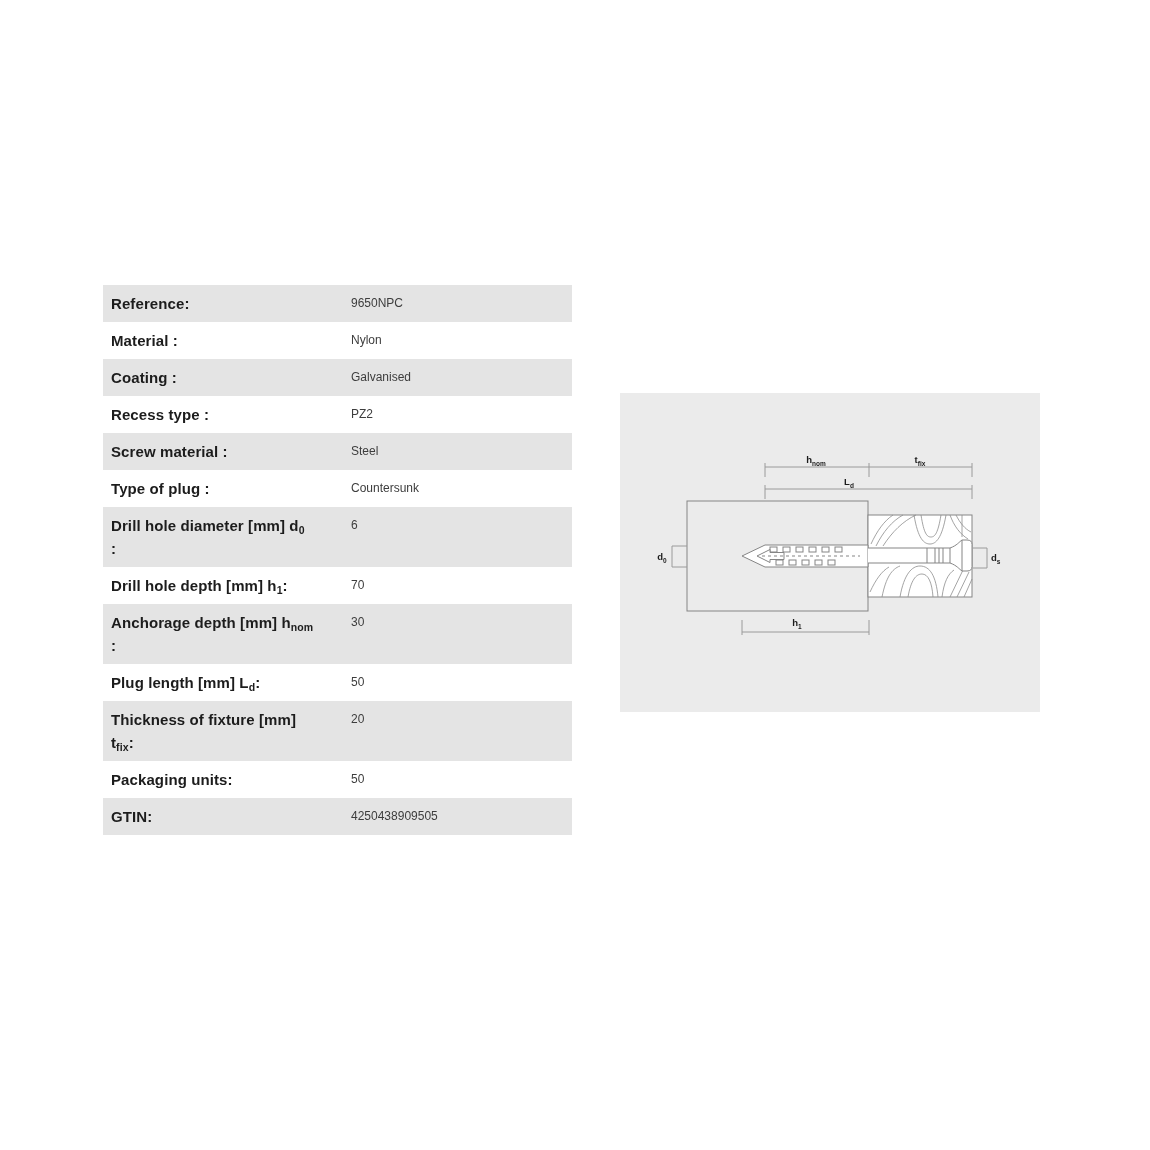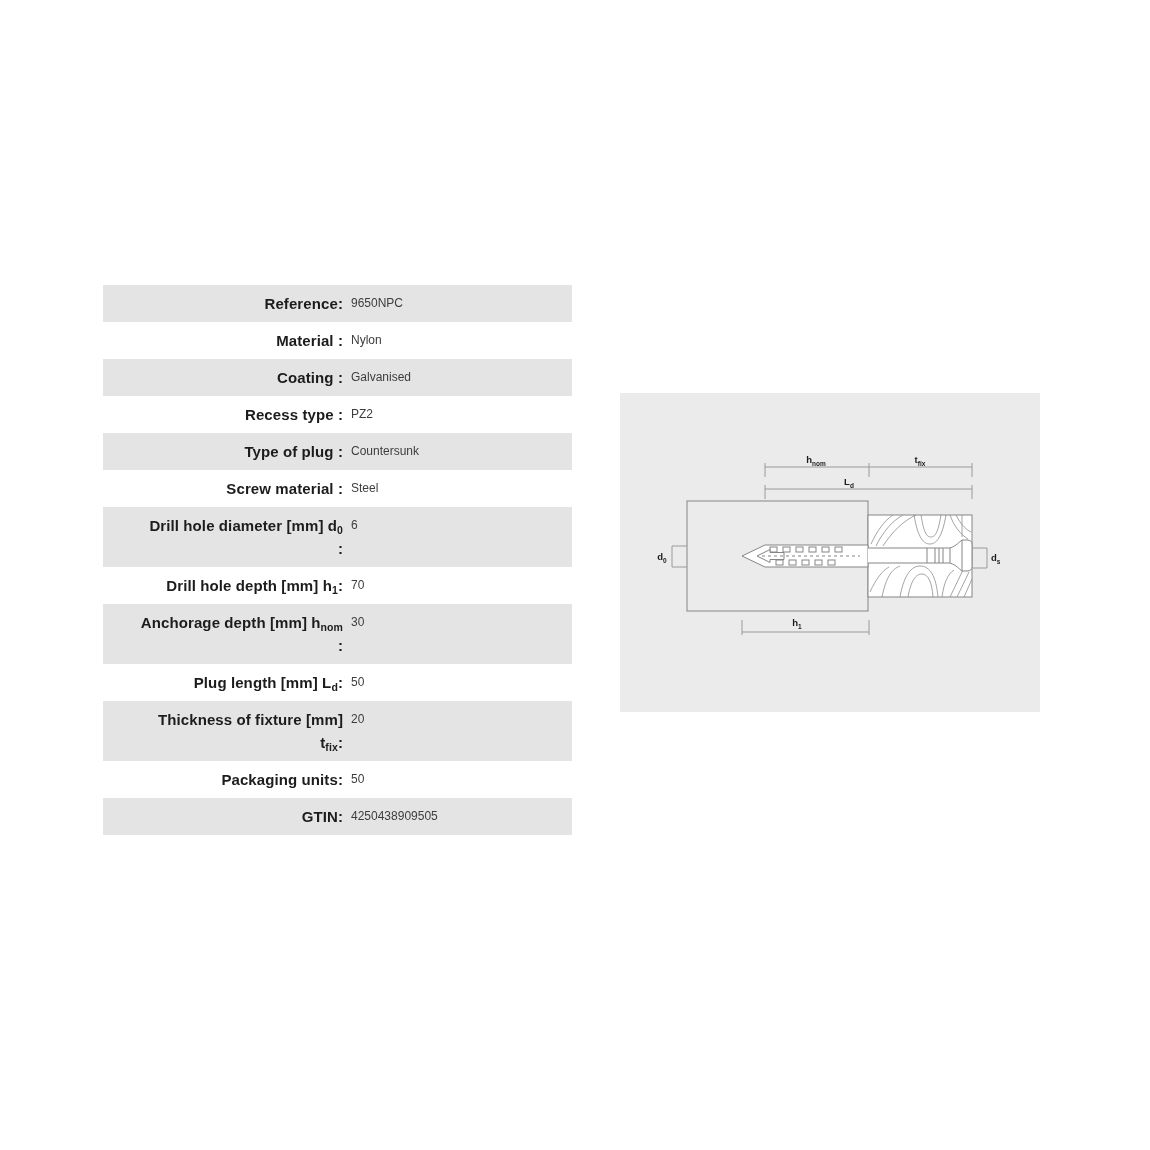--- a/index.html
+++ b/index.html
@@ -20,21 +20,21 @@
   }
   .page{position:relative;width:1150px;height:1150px;background:var(--page-bg);overflow:hidden;}
 
   
   .spec-table-wrap{position:absolute;left:103px;top:285px;width:469px;}
   table.spec{border-collapse:collapse;width:469px;table-layout:fixed;}
   table.spec tr:nth-child(odd){background:var(--stripe);}
   table.spec tr:nth-child(even){background:transparent;}
   table.spec th{
     width:232px;
-    text-align:right;
+    text-align:left;
     font-weight:700;
     font-size:15px;
     line-height:23px;
     color:var(--label-text);
     padding:7px 0 7px 8px;
     vertical-align:top;
     letter-spacing:.1px;
   }
   table.spec td{
     font-weight:400;
@@ -85,26 +85,26 @@
           </tr>
           <tr>
             <th>Coating :</th>
             <td>Galvanised</td>
           </tr>
           <tr>
             <th>Recess type :</th>
             <td>PZ2</td>
           </tr>
           <tr>
+            <th>Screw material :</th>
+            <td>Steel</td>
+          </tr>
+          <tr>
             <th>Type of plug :</th>
             <td>Countersunk</td>
-          </tr>
-          <tr>
-            <th>Screw material :</th>
-            <td>Steel</td>
           </tr>
           <tr>
             <th>Drill hole diameter [mm] d<sub>0</sub><br>:</th>
             <td>6</td>
           </tr>
           <tr>
             <th>Drill hole depth [mm] h<sub>1</sub>:</th>
             <td>70</td>
           </tr>
           <tr>

